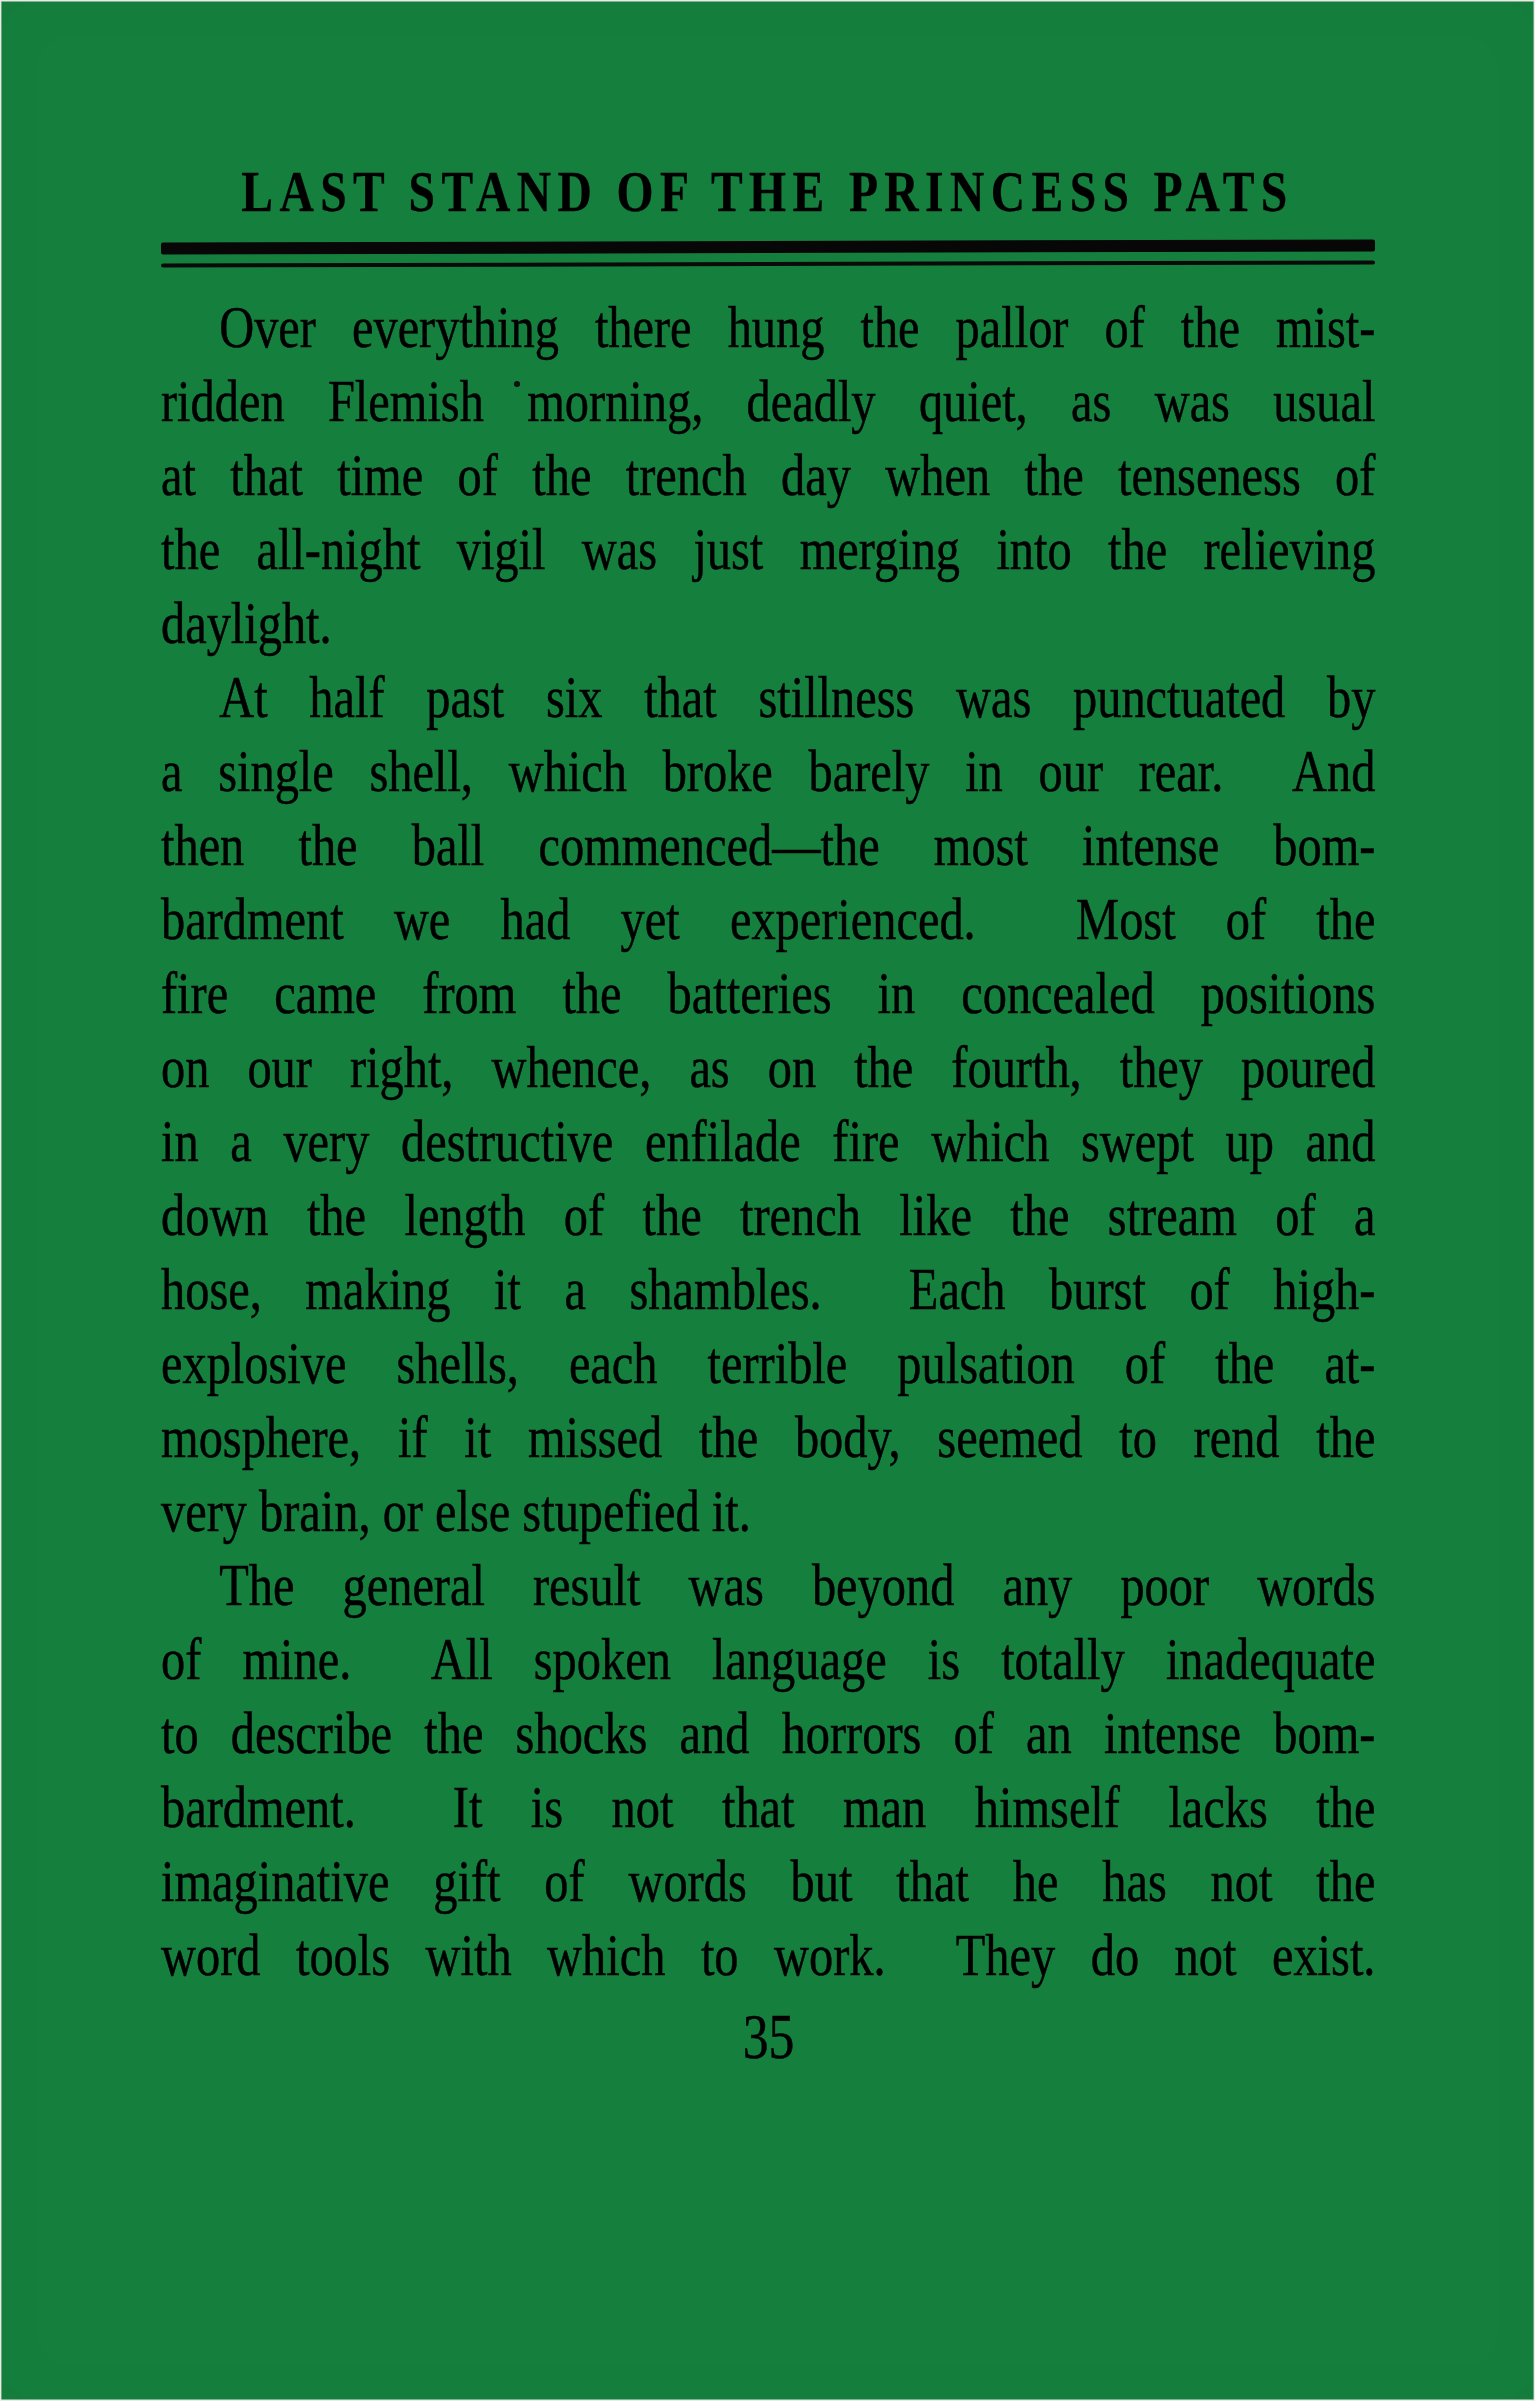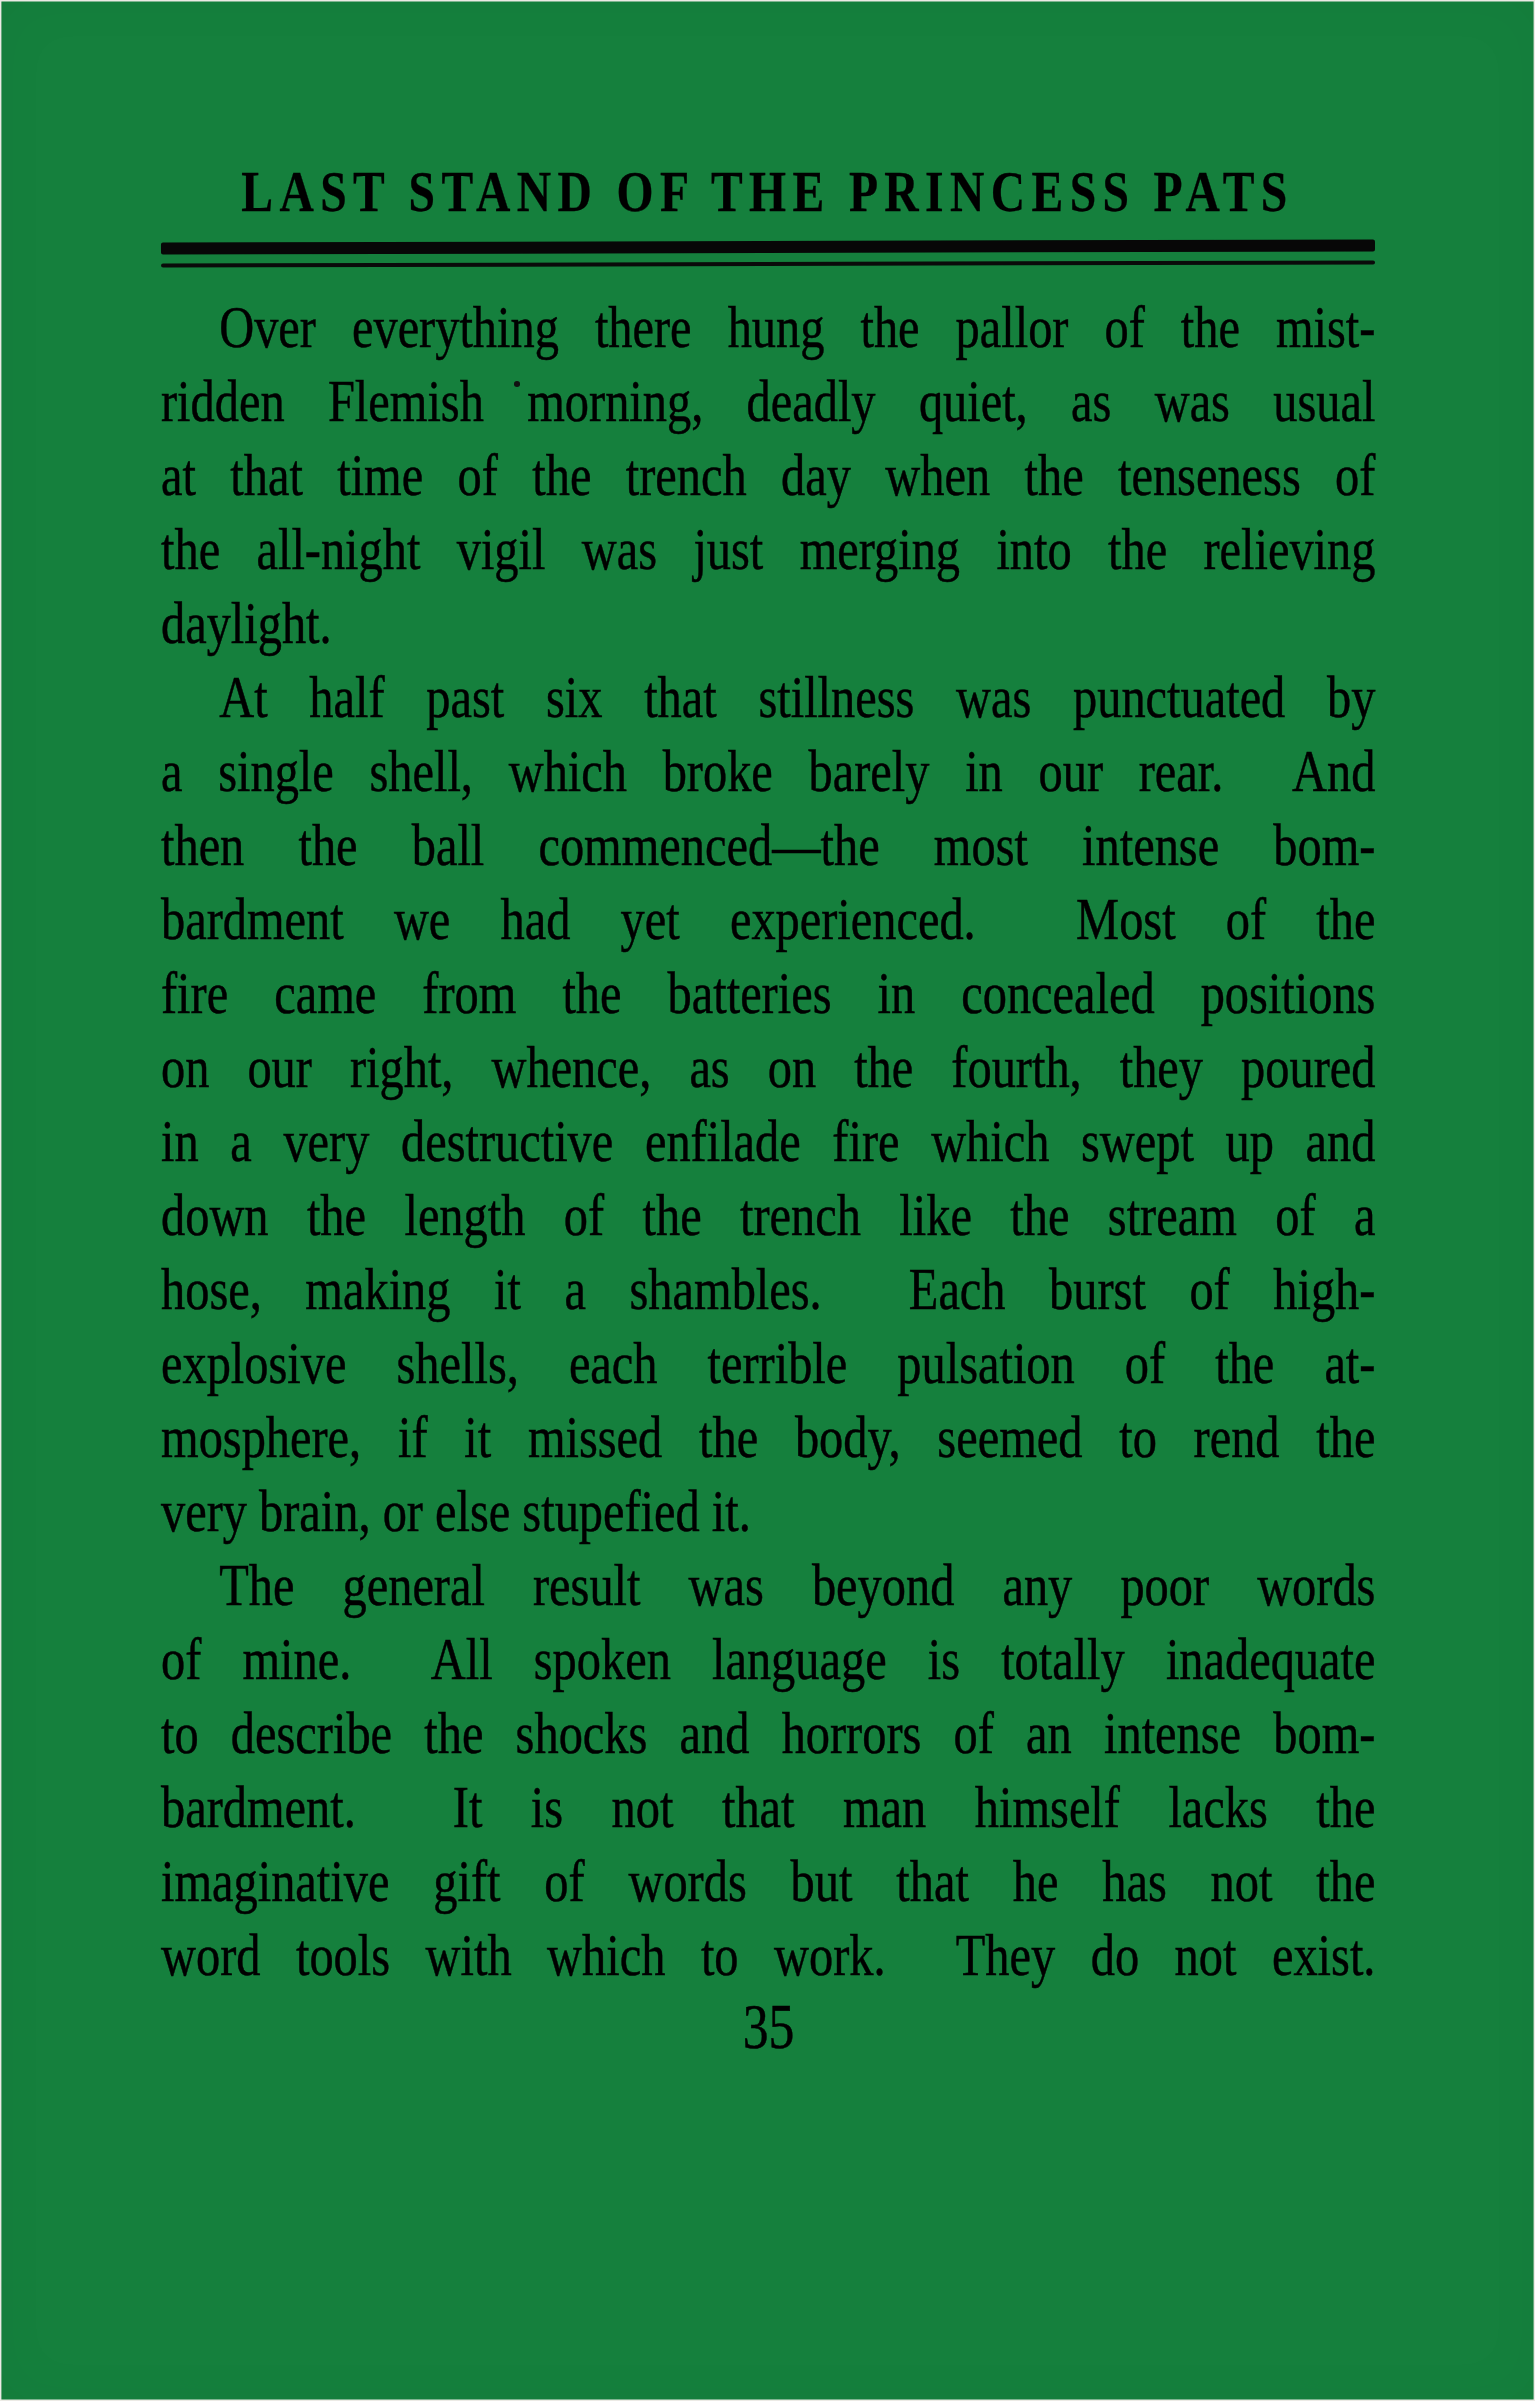--- a/index.html
+++ b/index.html
@@ -62,21 +62,21 @@
   }
   .line {
     text-align: justify;
     text-align-last: justify;
   }
   .line.indent  { text-indent: 71px; }
   .line.endline { text-align-last: left; }
   
   .pagenum-wrap {
     width: 1214px;
-    margin: 4px 0 0 161px;
+    margin: 14px 0 0 161px;
     text-align: center;
   }
   .pagenum {
     display: inline-block;
     font-size: 63px;
     line-height: 1;
     transform: scaleX(0.82);
     transform-origin: 50% 50%;
     -webkit-text-stroke: 0.5px #000;
   }

